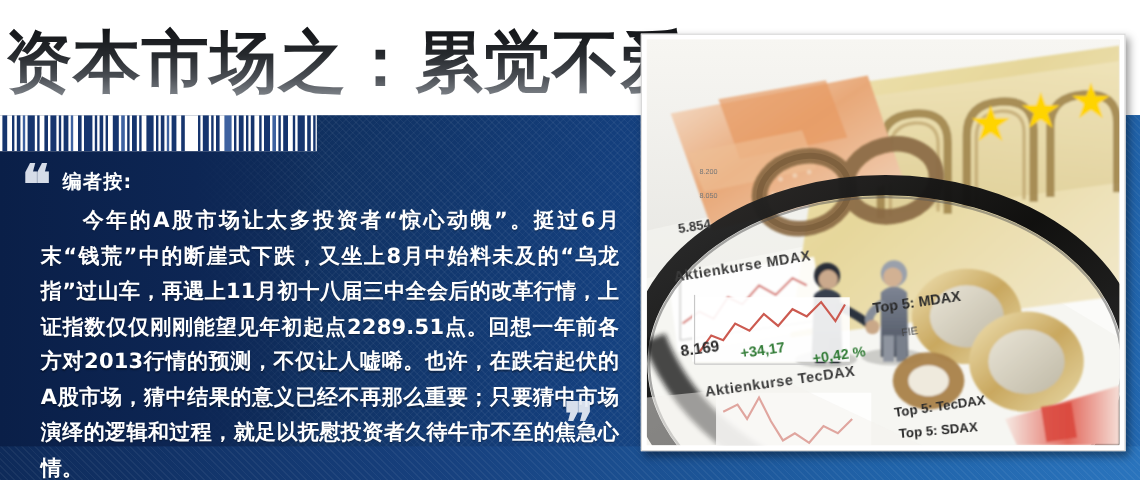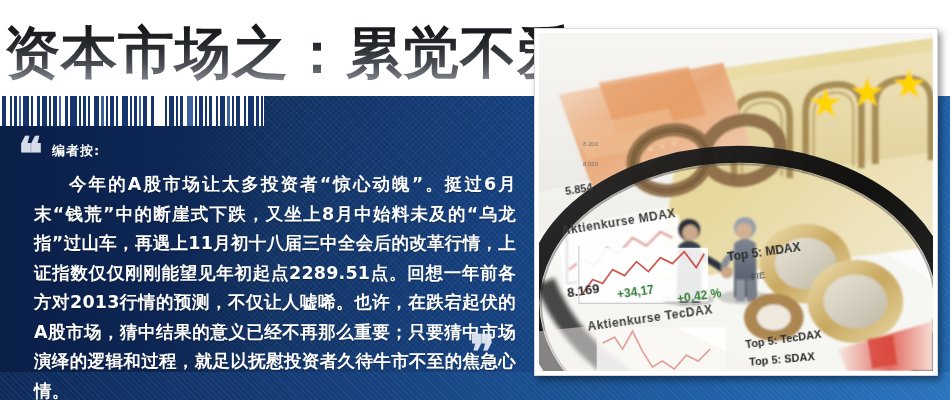--- a/index.html
+++ b/index.html
@@ -63,21 +63,21 @@
   .quote-open,.quote-close{
     position:absolute;color:#e8edf6;opacity:.92;
     font-family:"Liberation Serif","DejaVu Serif",serif;
     font-weight:bold;line-height:1;user-select:none;
   }
   .quote-open{left:18px;top:132px;font-size:46px;}
   .quote-close{left:470px;top:330px;font-size:46px;}
 
   .editor-label{
     position:absolute;left:52px;top:142px;
-    color:#ffffff;font-size:13px;font-weight:bold;letter-spacing:1px;
+    color:#ffffff;font-size:16px;font-weight:bold;letter-spacing:1px;
     font-family:"DejaVu Sans","Liberation Sans",sans-serif;
   }
   .body-text{
     position:absolute;left:34px;top:170px;width:482px;
     color:#ffffff;font-size:17.5px;line-height:29.5px;font-weight:bold;
     letter-spacing:.2px;text-align:justify;
     font-family:"DejaVu Sans","Liberation Sans",sans-serif;
     text-indent:2em;
     text-shadow:0 1px 1px rgba(0,0,0,.35);
   }

